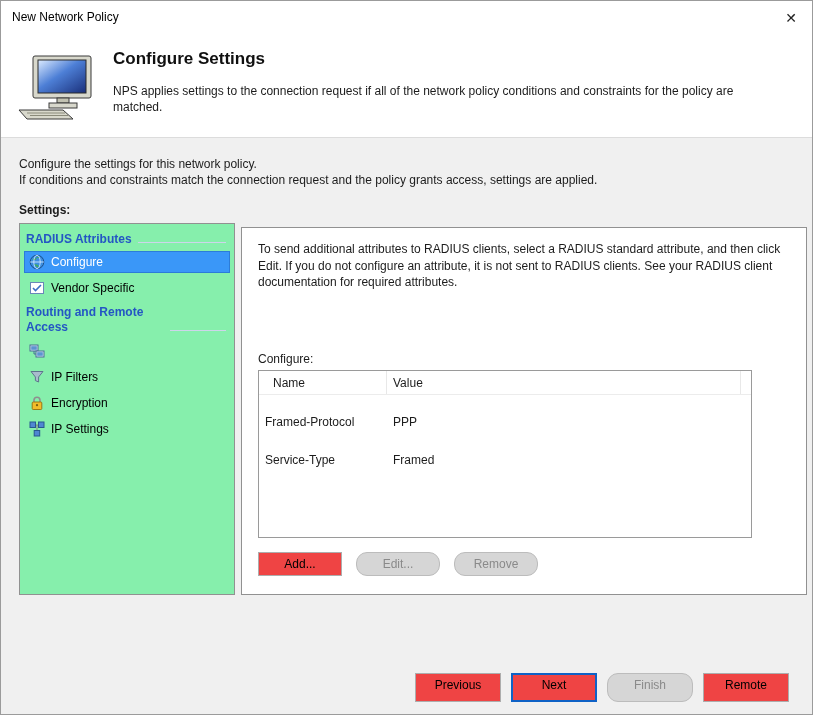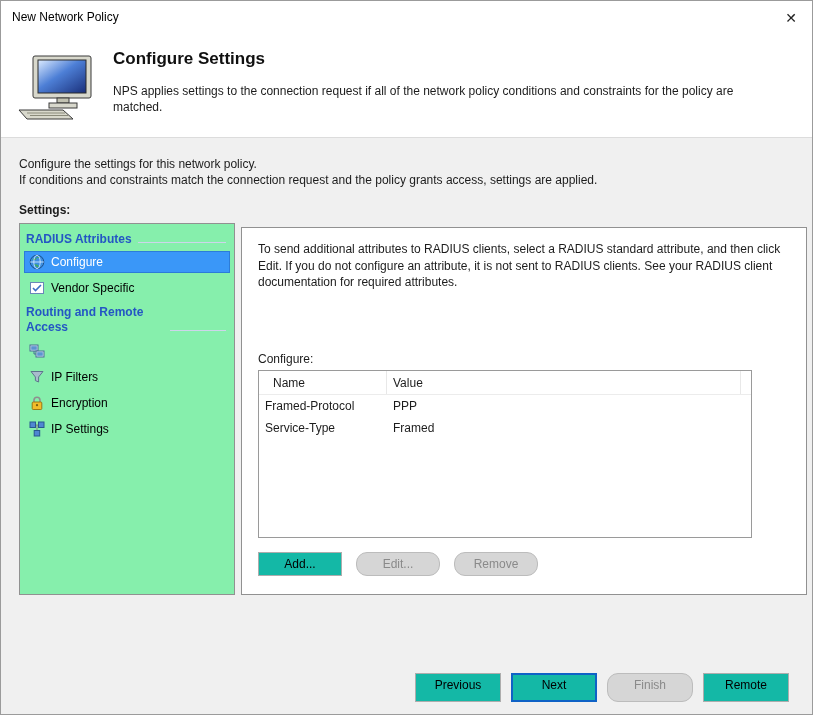--- a/index.html
+++ b/index.html
@@ -92,28 +92,28 @@
   .attr-label { position:absolute; left:16px; top:124px; }
   .attr-table {
     position:absolute; left:16px; top:142px; width:494px; height:168px;
     background:#ffffff; border:1px solid #9a9a9a;
   }
   .thead { display:flex; height:24px; border-bottom:1px solid #ececec; }
   .th { padding-top:5px; color:#1c1c1c; }
   .th-name  { width:128px; padding-left:14px; border-right:1px solid #e8e8e8; }
   .th-value { flex:1; padding-left:6px; border-right:1px solid #e8e8e8; }
   .th-sp { width:10px; }
-  .tr { display:flex; height:22px; align-items:center; }
+  .tr { display:flex; height:22px; align-items:center;margin-top:16px; }
   .tr:first-of-type { margin-top:4px; }
   .td-name  { width:128px; padding-left:6px; }
   .td-value { flex:1; padding-left:6px; }
   
   .btn {
     display:inline-block; text-align:center;
-    background:#14b8a6; border:1px solid #adadad; color:#000;
+    background:#ef4444; border:1px solid #adadad; color:#000;
     font-family:inherit; font-size:12px; cursor:pointer;
   }
   .btn.disabled {
     background:#d6d6d6; border-color:#bcbcbc; color:#8a8a8a; cursor:default;border-radius:11px;
   }
   .panel-btns { position:absolute; left:16px; top:324px; display:flex; gap:14px; }
   .panel-btns .btn { width:84px; height:24px; line-height:22px; }
   .footer-btn {
     position:absolute; top:672px; width:86px; height:29px; line-height:23px;
   }

